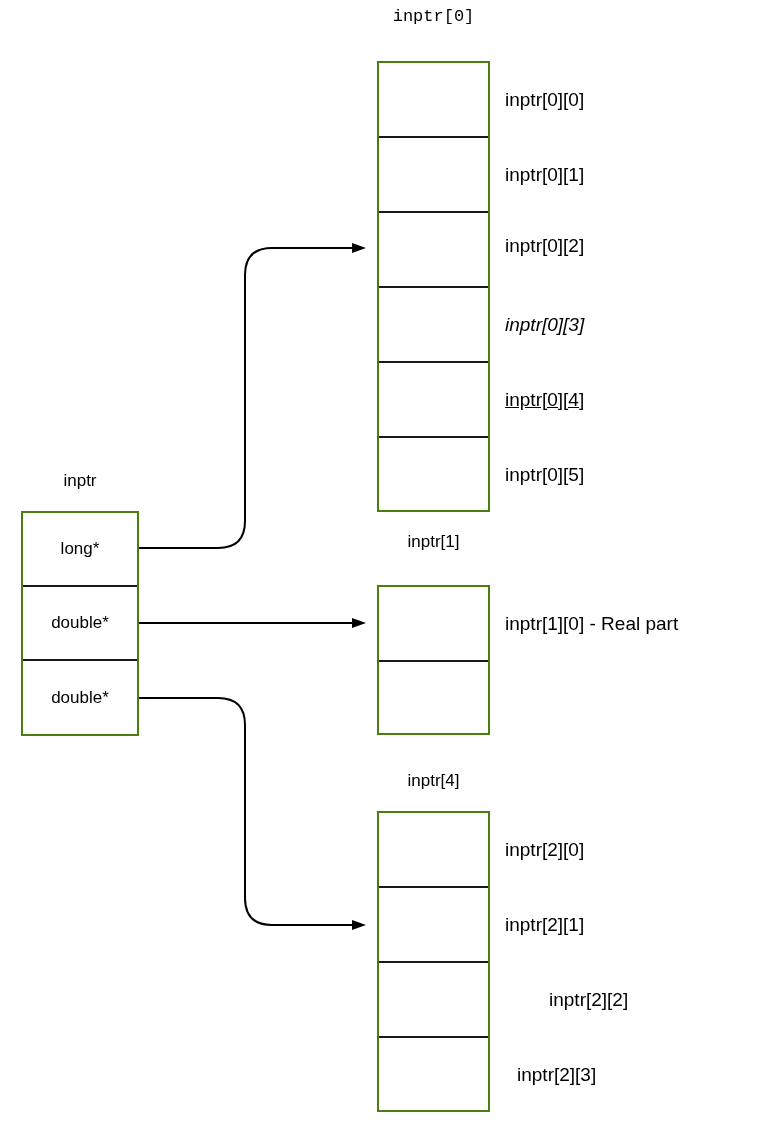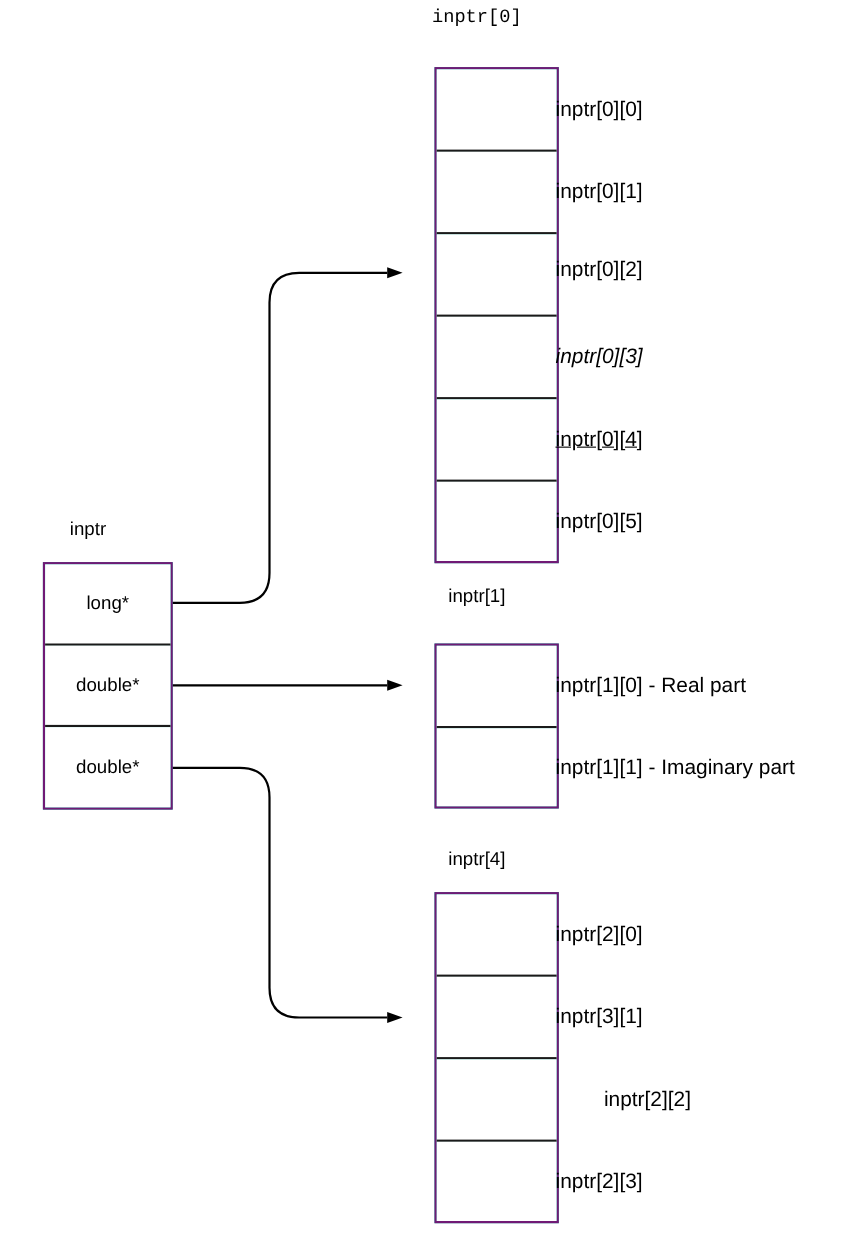--- a/index.html
+++ b/index.html
@@ -11,23 +11,22 @@
     position: relative;
     width: 768px;
     height: 1136px;
     background: #ffffff;
     font-family: "Liberation Sans", sans-serif;
     overflow: hidden;
   }
   .struct-box, .array-box {
     position: absolute;
     box-sizing: border-box;
-    border: 2px solid #701a75;
-    background: #14b8a6;
-    margin-left: 18px;
+    border: 2px solid #4d7c0f;
+    background: #6d28d9;
   }
   .cell {
     box-sizing: border-box;
     display: flex;
     align-items: center;
     justify-content: center;
     border-bottom: 2px solid #1a1a1a;
     font-size: 17px;
     color: #000000;
     background: #ffffff;
@@ -112,29 +111,28 @@
   <div class="side-label" style="top:475px;">inptr[0][5]</div>
 
   <div class="box-title" style="left:377px; top:532px; width:113px;">inptr[1]</div>
 
   <div class="array-box" style="left:377px; top:585px; width:113px; height:150px;">
     <div class="cell" style="height:75px;"></div>
     <div class="cell" style="height:71px;"></div>
   </div>
 
   <div class="side-label" style="top:624px;text-align:center;">inptr[1][0] - Real part</div>
-  <div class="side-label" style="top:699px;">inptr[1][1] - Imaginary part</div>
 
   <div class="box-title" style="left:377px; top:771px; width:113px;">inptr[4]</div>
 
   <div class="array-box" style="left:377px; top:811px; width:113px; height:301px;">
     <div class="cell" style="height:75px;"></div>
     <div class="cell" style="height:75px;"></div>
     <div class="cell" style="height:75px;"></div>
     <div class="cell" style="height:72px;"></div>
   </div>
 
   <div class="side-label" style="top:850px;text-align:right;">inptr[2][0]</div>
-  <div class="side-label" style="top:925px;">inptr[3][1]</div>
+  <div class="side-label" style="top:925px;">inptr[2][1]</div>
   <div class="side-label" style="top:1000px;margin-left:44px;">inptr[2][2]</div>
-  <div class="side-label" style="top:1075px;">inptr[2][3]</div>
+  <div class="side-label" style="top:1075px;margin-left:12px;">inptr[2][3]</div>
 
 </div>
 
 </body></html>

